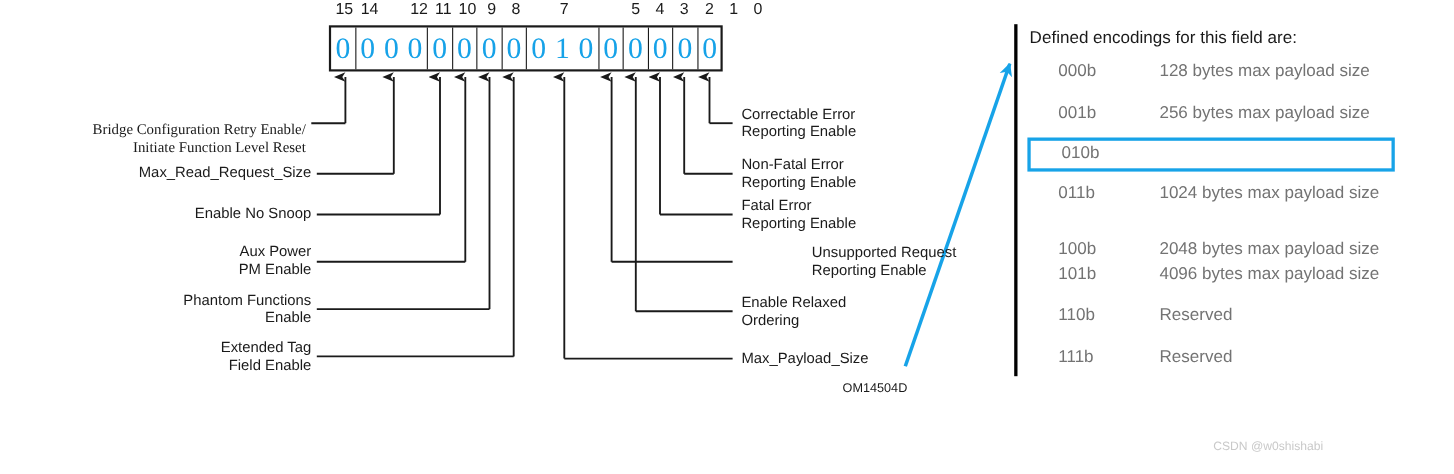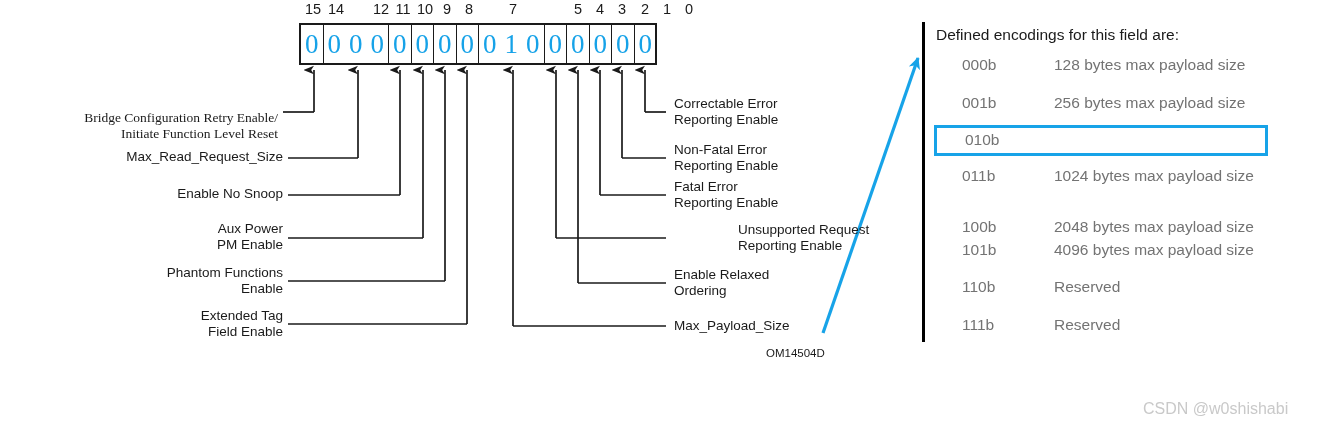--- a/index.html
+++ b/index.html
@@ -134,23 +134,23 @@
   #omcode {
     position: absolute;
     left: 766px;
     top: 347px;
     font-size: 11.5px;
     color: #1a1a1a;
     white-space: nowrap;
   }
   #watermark {
     position: absolute;
-    left: 1143px;
+    left: 1103px;
     top: 400px;
-    font-size: 16px;
+    font-size: 11px;
     color: #c9c9c9;
     white-space: nowrap;
   }
 
   svg.overlay {
     position: absolute;
     left: 0; top: 0;
     width: 1322px;
     height: 431px;
     pointer-events: none;

